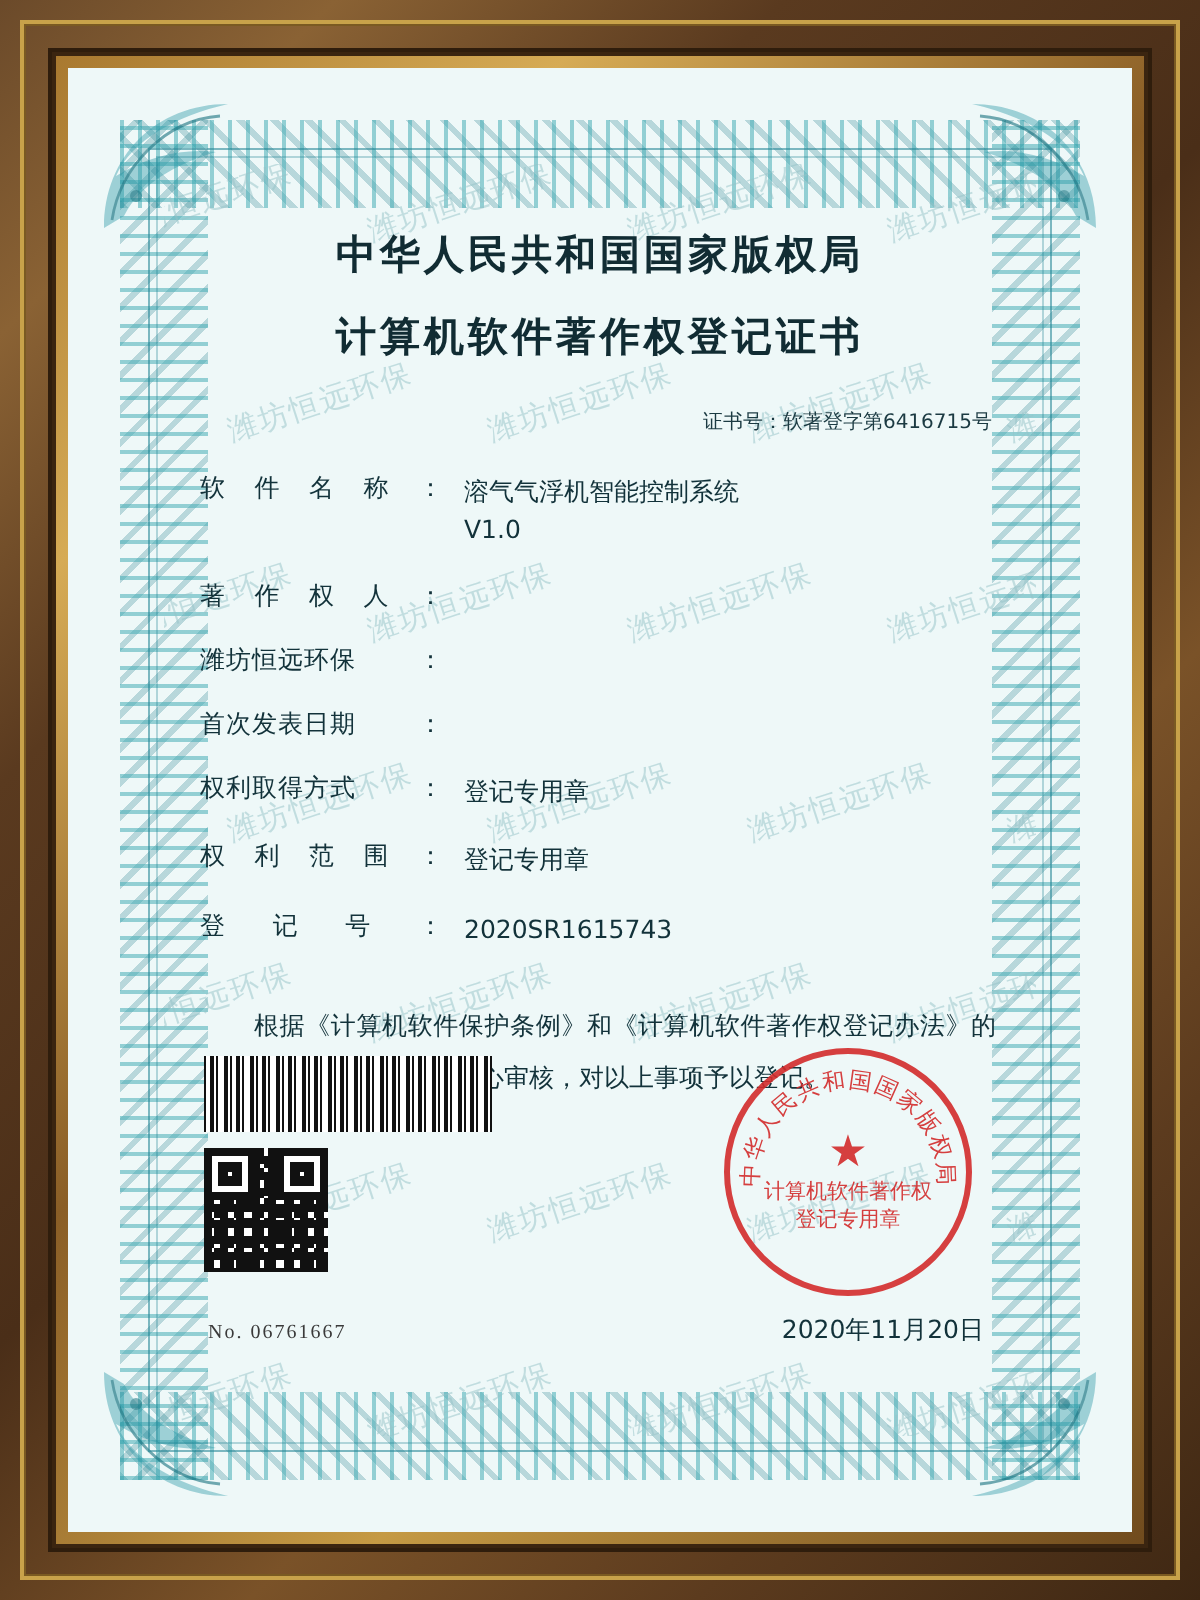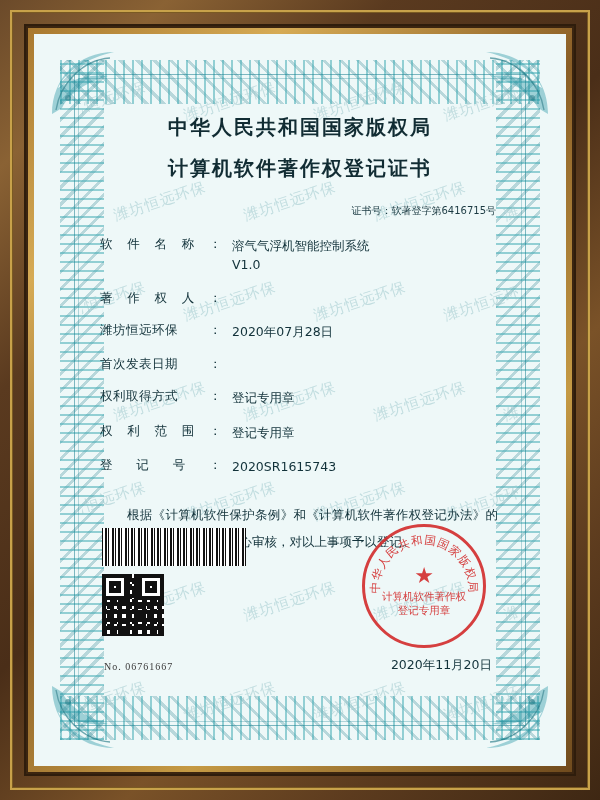--- a/index.html
+++ b/index.html
@@ -414,21 +414,20 @@
               <span>权</span>
               <span>人</span>
               <span>：</span>
             </div>
           </div>
           <div class="field-row">
             <div class="field-label spaced">
               <span>潍坊恒远环保</span>
               <span>：</span>
             </div>
-            <div class="field-value">2020年07月28日</div>
           </div>
           <div class="field-row">
             <div class="field-label spaced">
               <span>首次发表日期</span>
               <span>：</span>
             </div>
           </div>
           <div class="field-row">
             <div class="field-label spaced">
               <span>权利取得方式</span>

